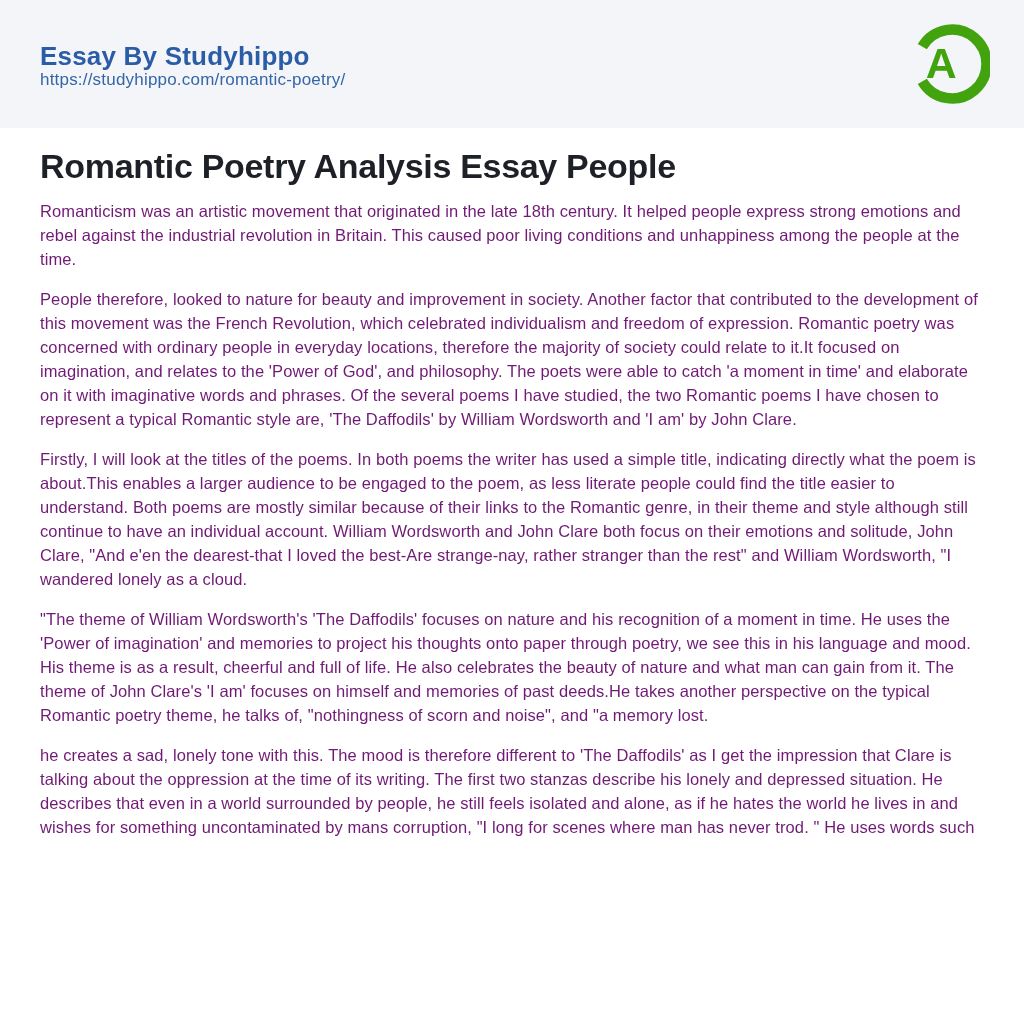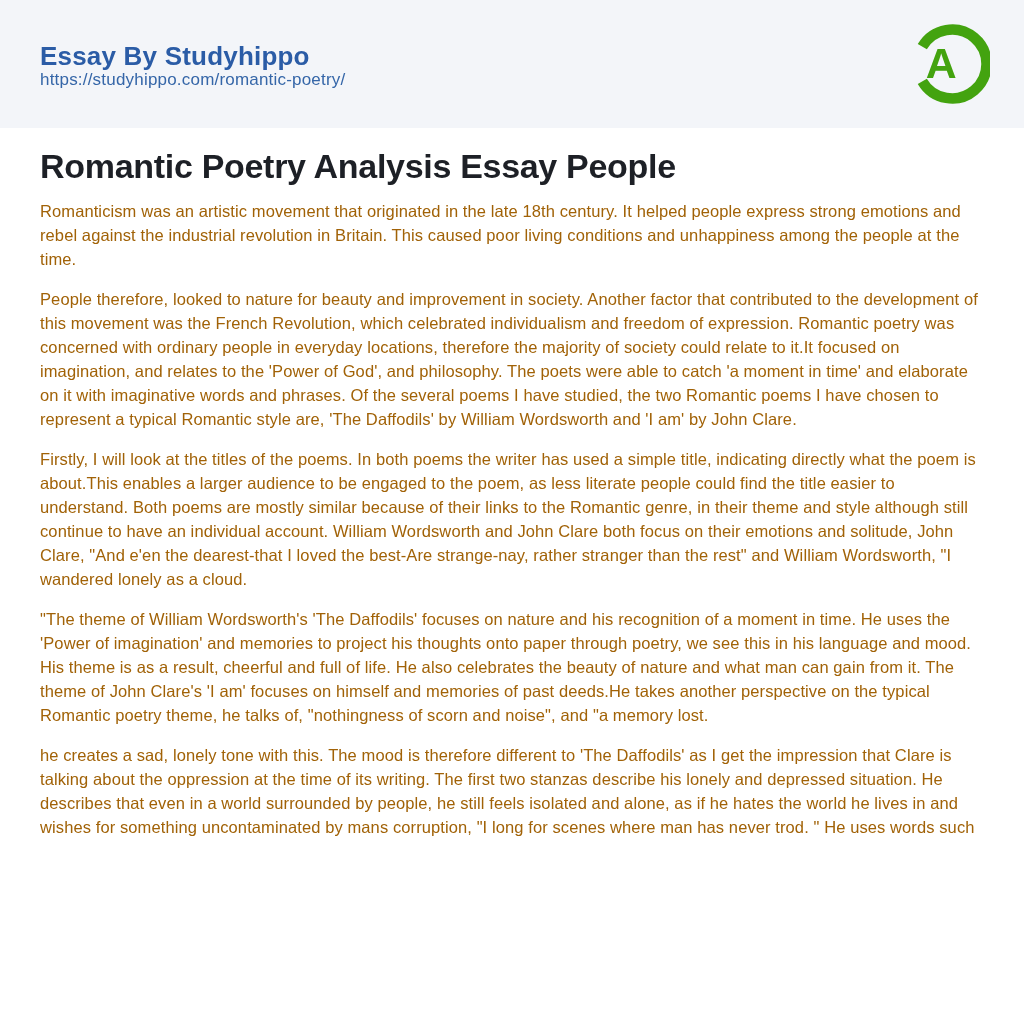--- a/index.html
+++ b/index.html
@@ -50,21 +50,21 @@
     margin: 19px 0 13px 0;
     font-size: 34px;
     font-weight: 800;
     color: #1d2026;
     letter-spacing: -0.3px;
     line-height: 1.15;
   }
   .article p {
     font-size: 16.5px;
     line-height: 24px;
-    color: #a16207;
+    color: #701a75;
     letter-spacing: 0.1px;
     margin: 0 0 16px 0;
   }
 </style>
 </head>
 <body>
 
 <div class="page">
 
   <header class="site-header">

